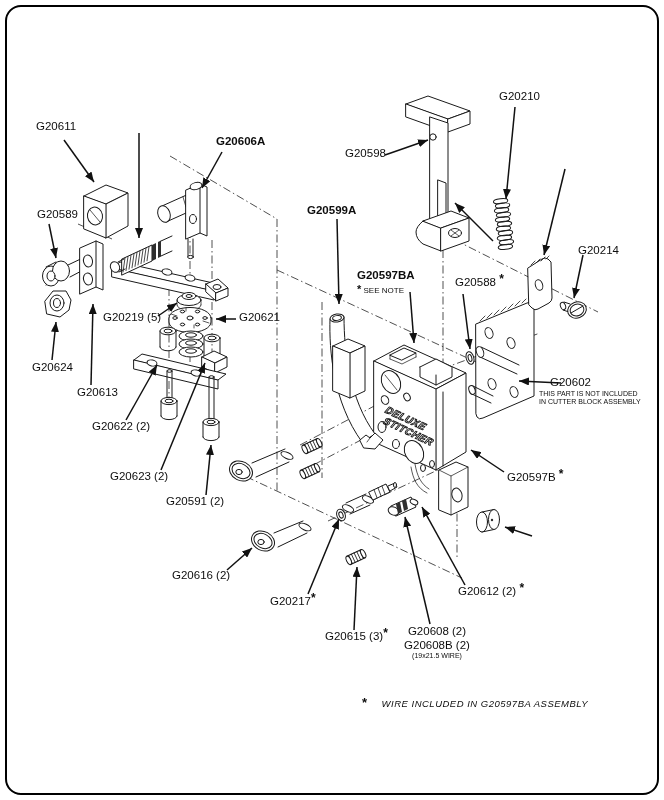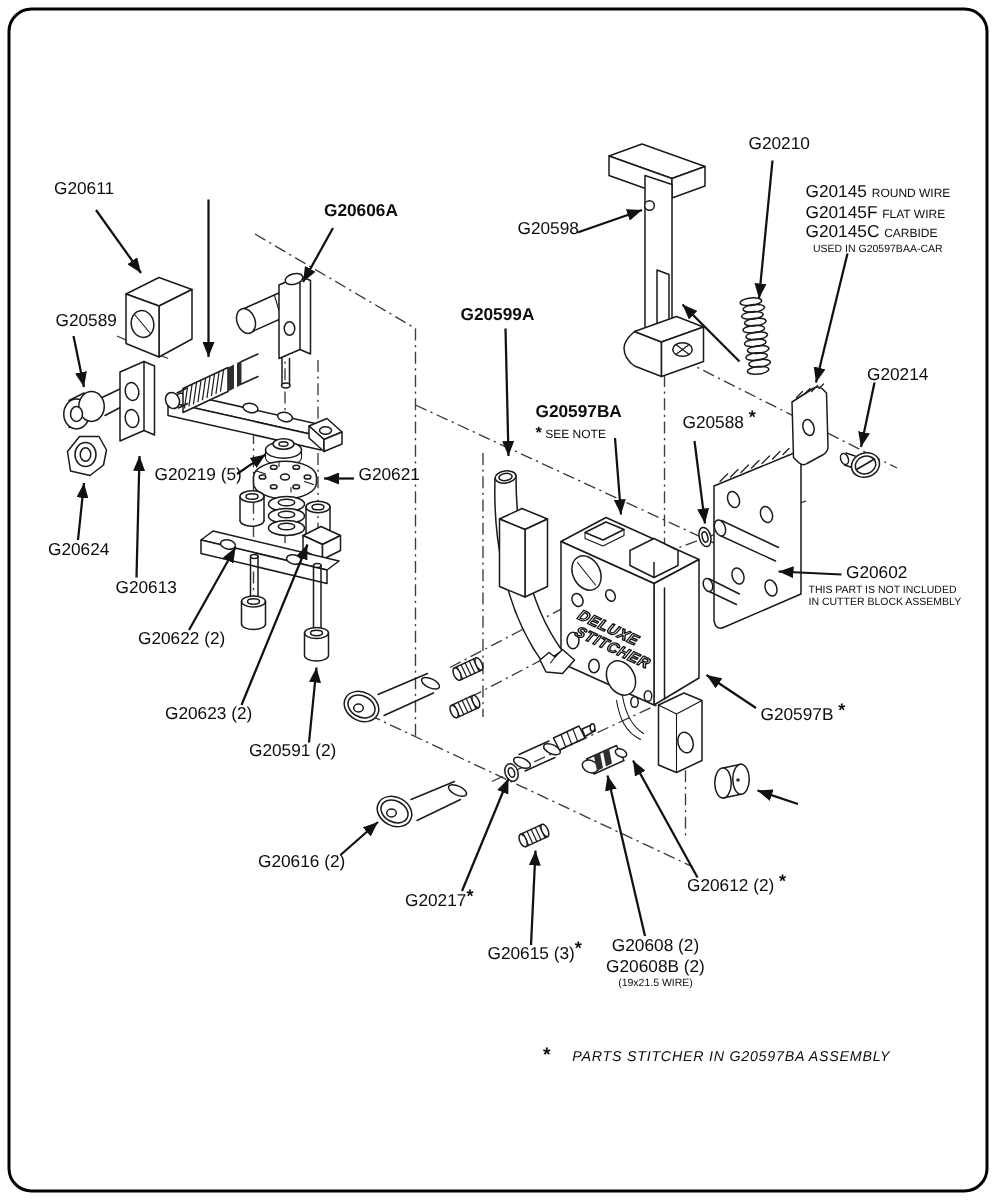--- a/index.html
+++ b/index.html
@@ -18,21 +18,21 @@
        fill:#fff;stroke:#111;stroke-width:.9;letter-spacing:.5px;}
   .lbl{position:absolute;font-size:11.5px;line-height:1.18;white-space:nowrap;color:#0d0d0d;}
   .b{font-weight:bold;}
   .c{text-align:center;}
   .suf{font-size:8px;}
   .itn{font-size:7px;font-weight:normal;}
   .star{font-weight:bold;font-size:13px;}
   .sstar{font-weight:bold;font-size:12px;vertical-align:3px;line-height:0;}
   .foot{font-style:italic;font-size:9.5px;letter-spacing:.5px;}
   .foot .star{font-style:normal;margin-right:14px;}
-  .num-ind{margin-left:25px;}
+  .num-ind{margin-left:11px;}
 </style>
 </head>
 <body>
 
 <div class="page">
   <div class="frame"></div>
 
   <svg class="art" width="664" height="800" viewBox="0 0 664 800">
     <defs>
       <marker id="ah" markerWidth="11" markerHeight="8" refX="10" refY="4" orient="auto" markerUnits="userSpaceOnUse">
@@ -382,26 +382,20 @@
     </g>
   </svg>
 
   <div class="lbl" style="left:36px;top:120px">G20611</div>
 
 
   <div class="lbl b" style="left:216px;top:135px">G20606A</div>
   <div class="lbl" style="left:345px;top:147px">G20598</div>
   <div class="lbl" style="left:499px;top:90px">G20210</div>
 
-  <div class="lbl" style="left:537px;top:122px">
-    <div><span>G20145</span> <span class="suf">ROUND WIRE</span></div>
-    <div><span>G20145F</span> <span class="suf">FLAT WIRE</span></div>
-    <div><span>G20145C</span> <span class="suf">CARBIDE</span></div>
-    <div class="itn" style="margin-left:5px">USED IN G20597BAA-CAR</div>
-  </div>
 
   <div class="lbl" style="left:578px;top:244px">G20214</div>
   <div class="lbl" style="left:37px;top:208px">G20589</div>
   <div class="lbl b" style="left:307px;top:204px">G20599A</div>
 
   <div class="lbl" style="left:357px;top:269px">
     <div class="b">G20597BA</div>
     <div style="font-size:8px"><span class="star" style="font-size:11px">*</span> <span class="itn" style="font-size:8px">SEE NOTE</span></div>
   </div>
 
@@ -443,15 +437,15 @@
     <span>G20615 (3)</span><span class="sstar">*</span>
   </div>
 
   <div class="lbl c" style="left:404px;top:625px;width:66px">
     <div>G20608 (2)</div>
     <div>G20608B (2)</div>
     <div class="itn">(19x21.5 WIRE)</div>
   </div>
 
   <div class="lbl foot" style="left:362px;top:695px">
-    <span class="star">*</span><span>PARTS STITCHER IN G20597BA ASSEMBLY</span>
+    <span class="star">*</span><span>WIRE INCLUDED IN G20597BA ASSEMBLY</span>
   </div>
 </div>
 
 </body></html>

